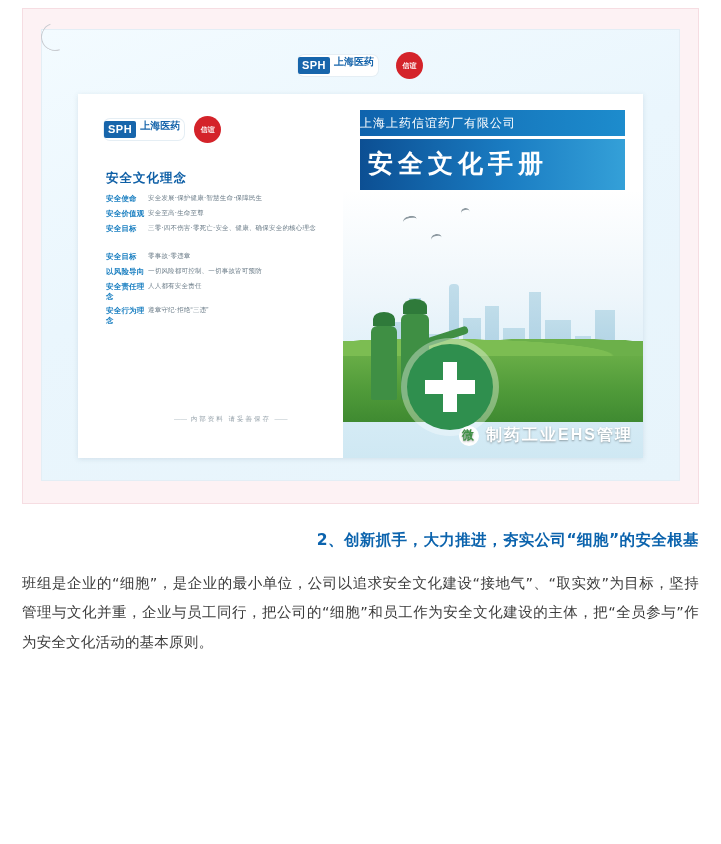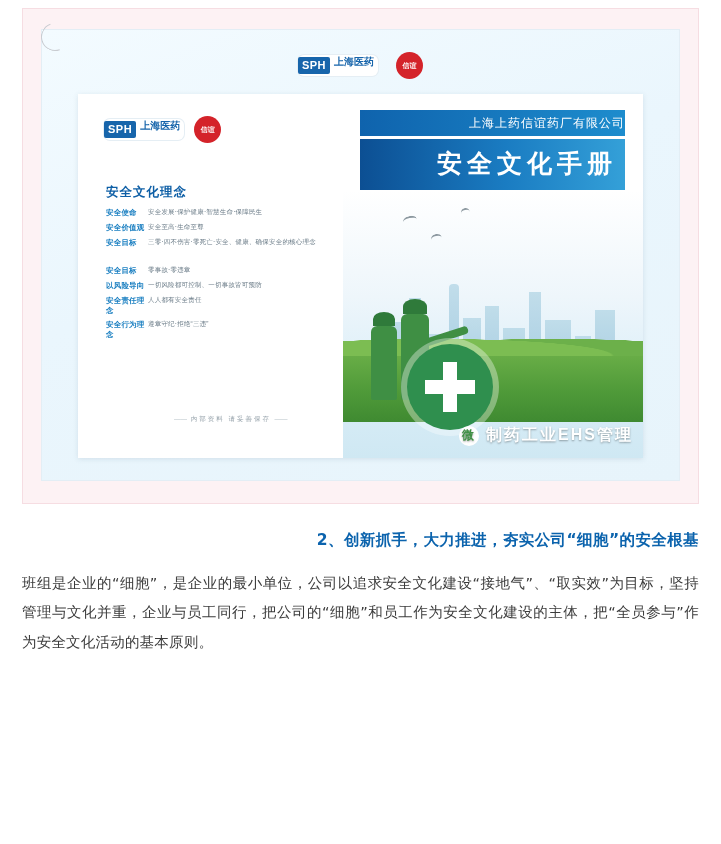--- a/index.html
+++ b/index.html
@@ -127,21 +127,21 @@
     align-items: center;
     gap: 10px;
   }
 
   
   .title-block {
     position: absolute;
     right: 18px;
     top: 16px;
     width: 265px;
-    text-align: right;
+    text-align: left;
   }
   .title-company {
     background: linear-gradient(90deg,#0f63ad,#1d8ccd);
     color: #ffffff;
     font-size: 12px;
     letter-spacing: 1px;
     padding: 5px 0 4px;
     font-family: "DejaVu Sans", sans-serif;
   }
   .title-main {
@@ -158,21 +158,21 @@
     margin-top: 10px;
     color: #5e6a72;
     font-size: 10px;
     letter-spacing: .5px;
   }
 
   
   .concepts {
     position: absolute;
     left: 28px;
-    top: 90px;
+    top: 76px;
     width: 250px;
   }
   .concept-head {
     color: #0e5fa6;
     font-size: 12.5px;
     font-weight: bold;
     letter-spacing: 1px;
     margin: 0 0 7px 0;
   }
   .concept-row {

